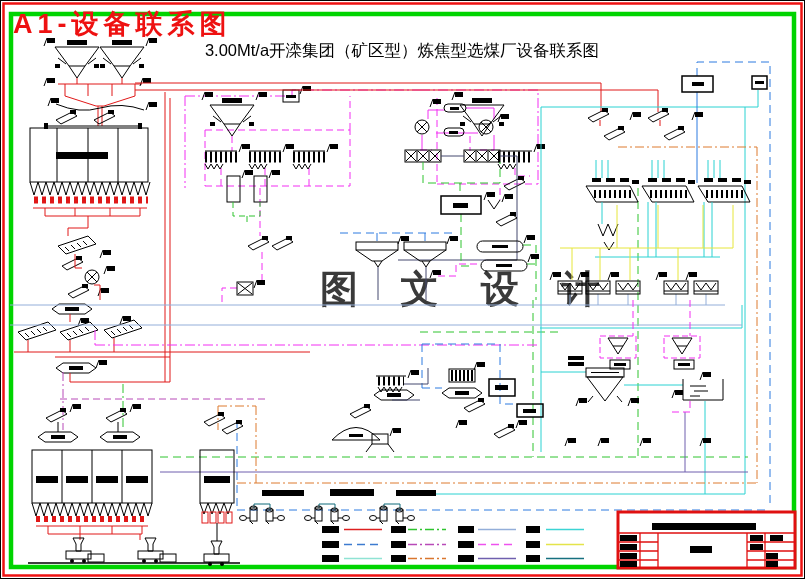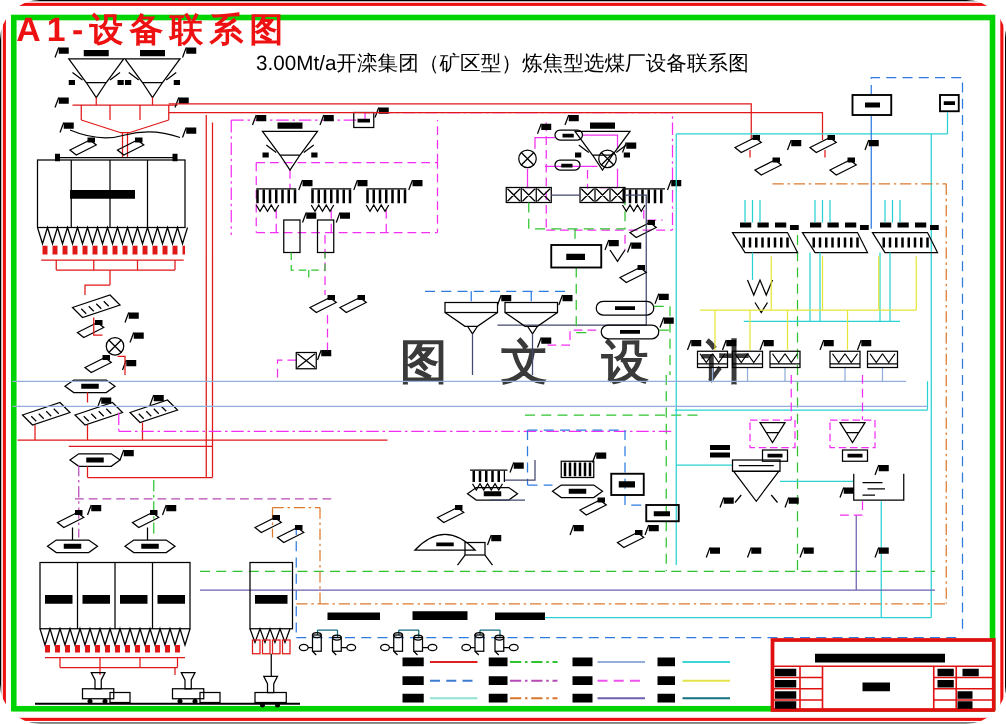--- a/index.html
+++ b/index.html
@@ -1,17 +1,17 @@
 <!DOCTYPE html>
 <html><head>
 <meta charset="utf-8">
 <style>
   html,body{margin:0;padding:0;background:#ffffff;}
   .canvas{width:805px;height:579px;position:relative;background:#fff;
-          font-family:"Liberation Sans",sans-serif;overflow:hidden;border-radius:32px;}
+          font-family:"Liberation Sans",sans-serif;overflow:hidden;}
   svg text{font-family:"Liberation Sans","DejaVu Sans",sans-serif;}
   .doc-tag{font-weight:bold;}
 </style>
 </head>
 <body>
 
 <div class="canvas">
 <svg width="805" height="579" viewBox="0 0 805 579" xmlns="http://www.w3.org/2000/svg">
   <defs>
     <g id="flag">

